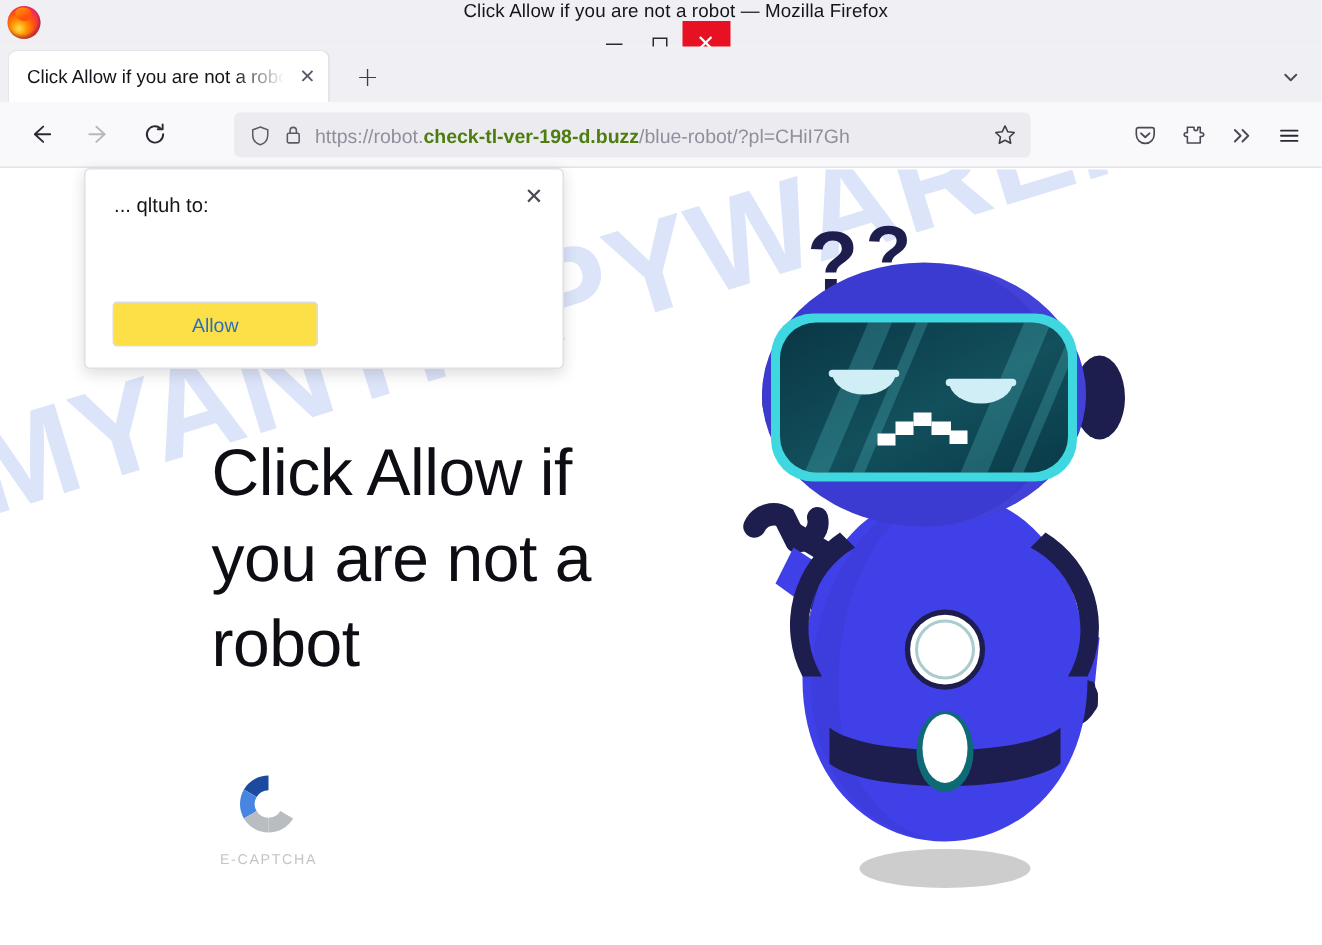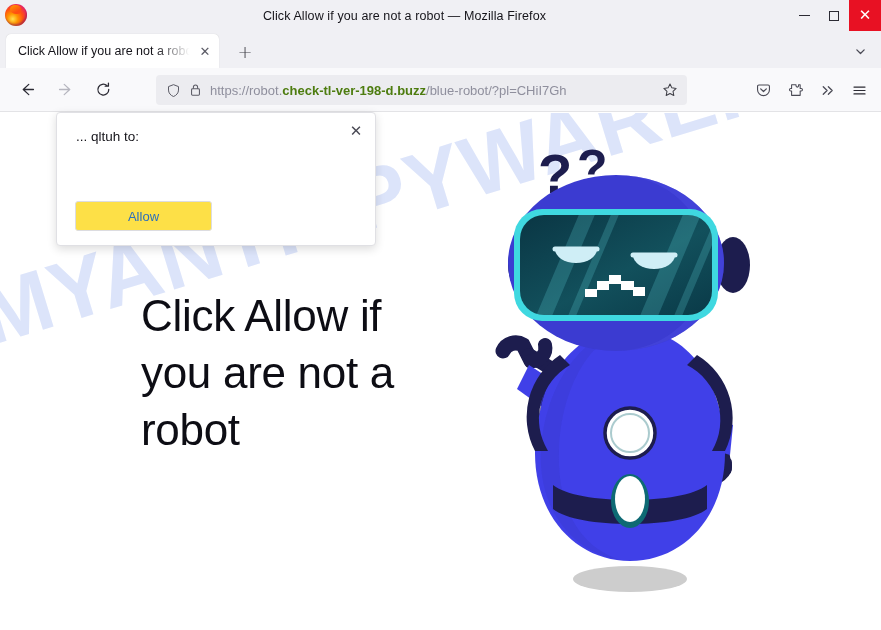--- a/index.html
+++ b/index.html
@@ -8,21 +8,21 @@
     overflow: hidden;
     font-family: "Liberation Sans", sans-serif;
     background: #ffffff;
   }
 
   
   .titlebar {
     position: absolute; top: 0; left: 0;
     width: 881px; height: 31px;
     background: #f0f0f4;
-    display: flex; align-items: center;
+    display: flex; align-items: center; flex-direction: column;
   }
   .ff-logo {
     position: absolute; left: 5px; top: 4px;
     width: 22px; height: 22px;
     border-radius: 50%;
     background: radial-gradient(circle at 35% 68%, #ffe14d 0%, #ff9500 25%, #ff4f12 50%, #e31587 88%);
     box-shadow: inset -1px -2px 2px rgba(120,20,90,.5);
   }
   .ff-logo:after {
     content: ""; position: absolute; left: 5px; top: 1px;
@@ -300,20 +300,31 @@
     </div>
   </div>
 </div>
 
 <div class="content">
 
   <div class="watermark">MYANTISPYWARE.COM</div>
 
   <h1 class="headline">Click Allow if you are not a robot</h1>
 
+  <div class="captcha">
+    <div class="captcha-mark">
+      <svg width="46" height="46" viewBox="0 0 46 46">
+        <path d="M23 4 A19 19 0 0 0 6.6 13.4 L15.1 18.3 A9.2 9.2 0 0 1 23 13.8 Z" fill="#1c4a9e"></path>
+        <path d="M6.6 13.4 A19 19 0 0 0 6.6 32.6 L15.1 27.7 A9.2 9.2 0 0 1 15.1 18.3 Z" fill="#4785e0"></path>
+        <path d="M6.6 32.6 A19 19 0 0 0 23 42 L23 32.2 A9.2 9.2 0 0 1 15.1 27.7 Z" fill="#b9bcc1"></path>
+        <path d="M23 42 A19 19 0 0 0 39.4 32.6 L30.9 27.7 A9.2 9.2 0 0 1 23 32.2 Z" fill="#b9bcc1"></path>
+      </svg>
+    </div>
+    <div class="captcha-label">E-CAPTCHA</div>
+  </div>
 
   <div class="robot">
     <svg width="400" height="480" viewBox="0 0 400 480">
       <defs>
         <linearGradient id="scr" x1="0" y1="0" x2="1" y2="1">
           <stop offset="0%" stop-color="#0a3644"></stop>
           <stop offset="55%" stop-color="#12505c"></stop>
           <stop offset="100%" stop-color="#0a3a48"></stop>
         </linearGradient>
         <clipPath id="scrclip">

